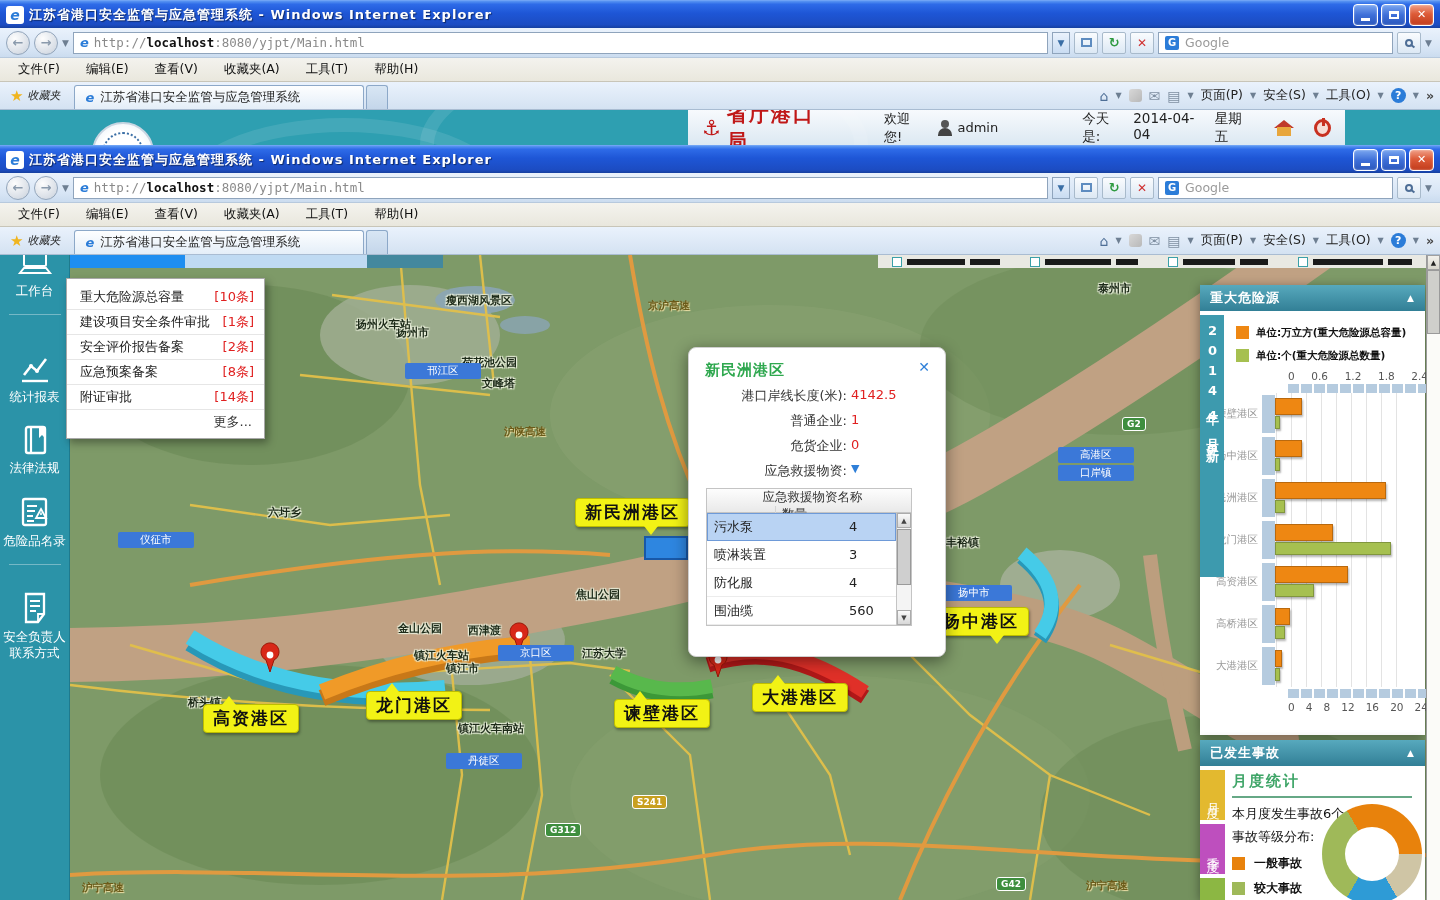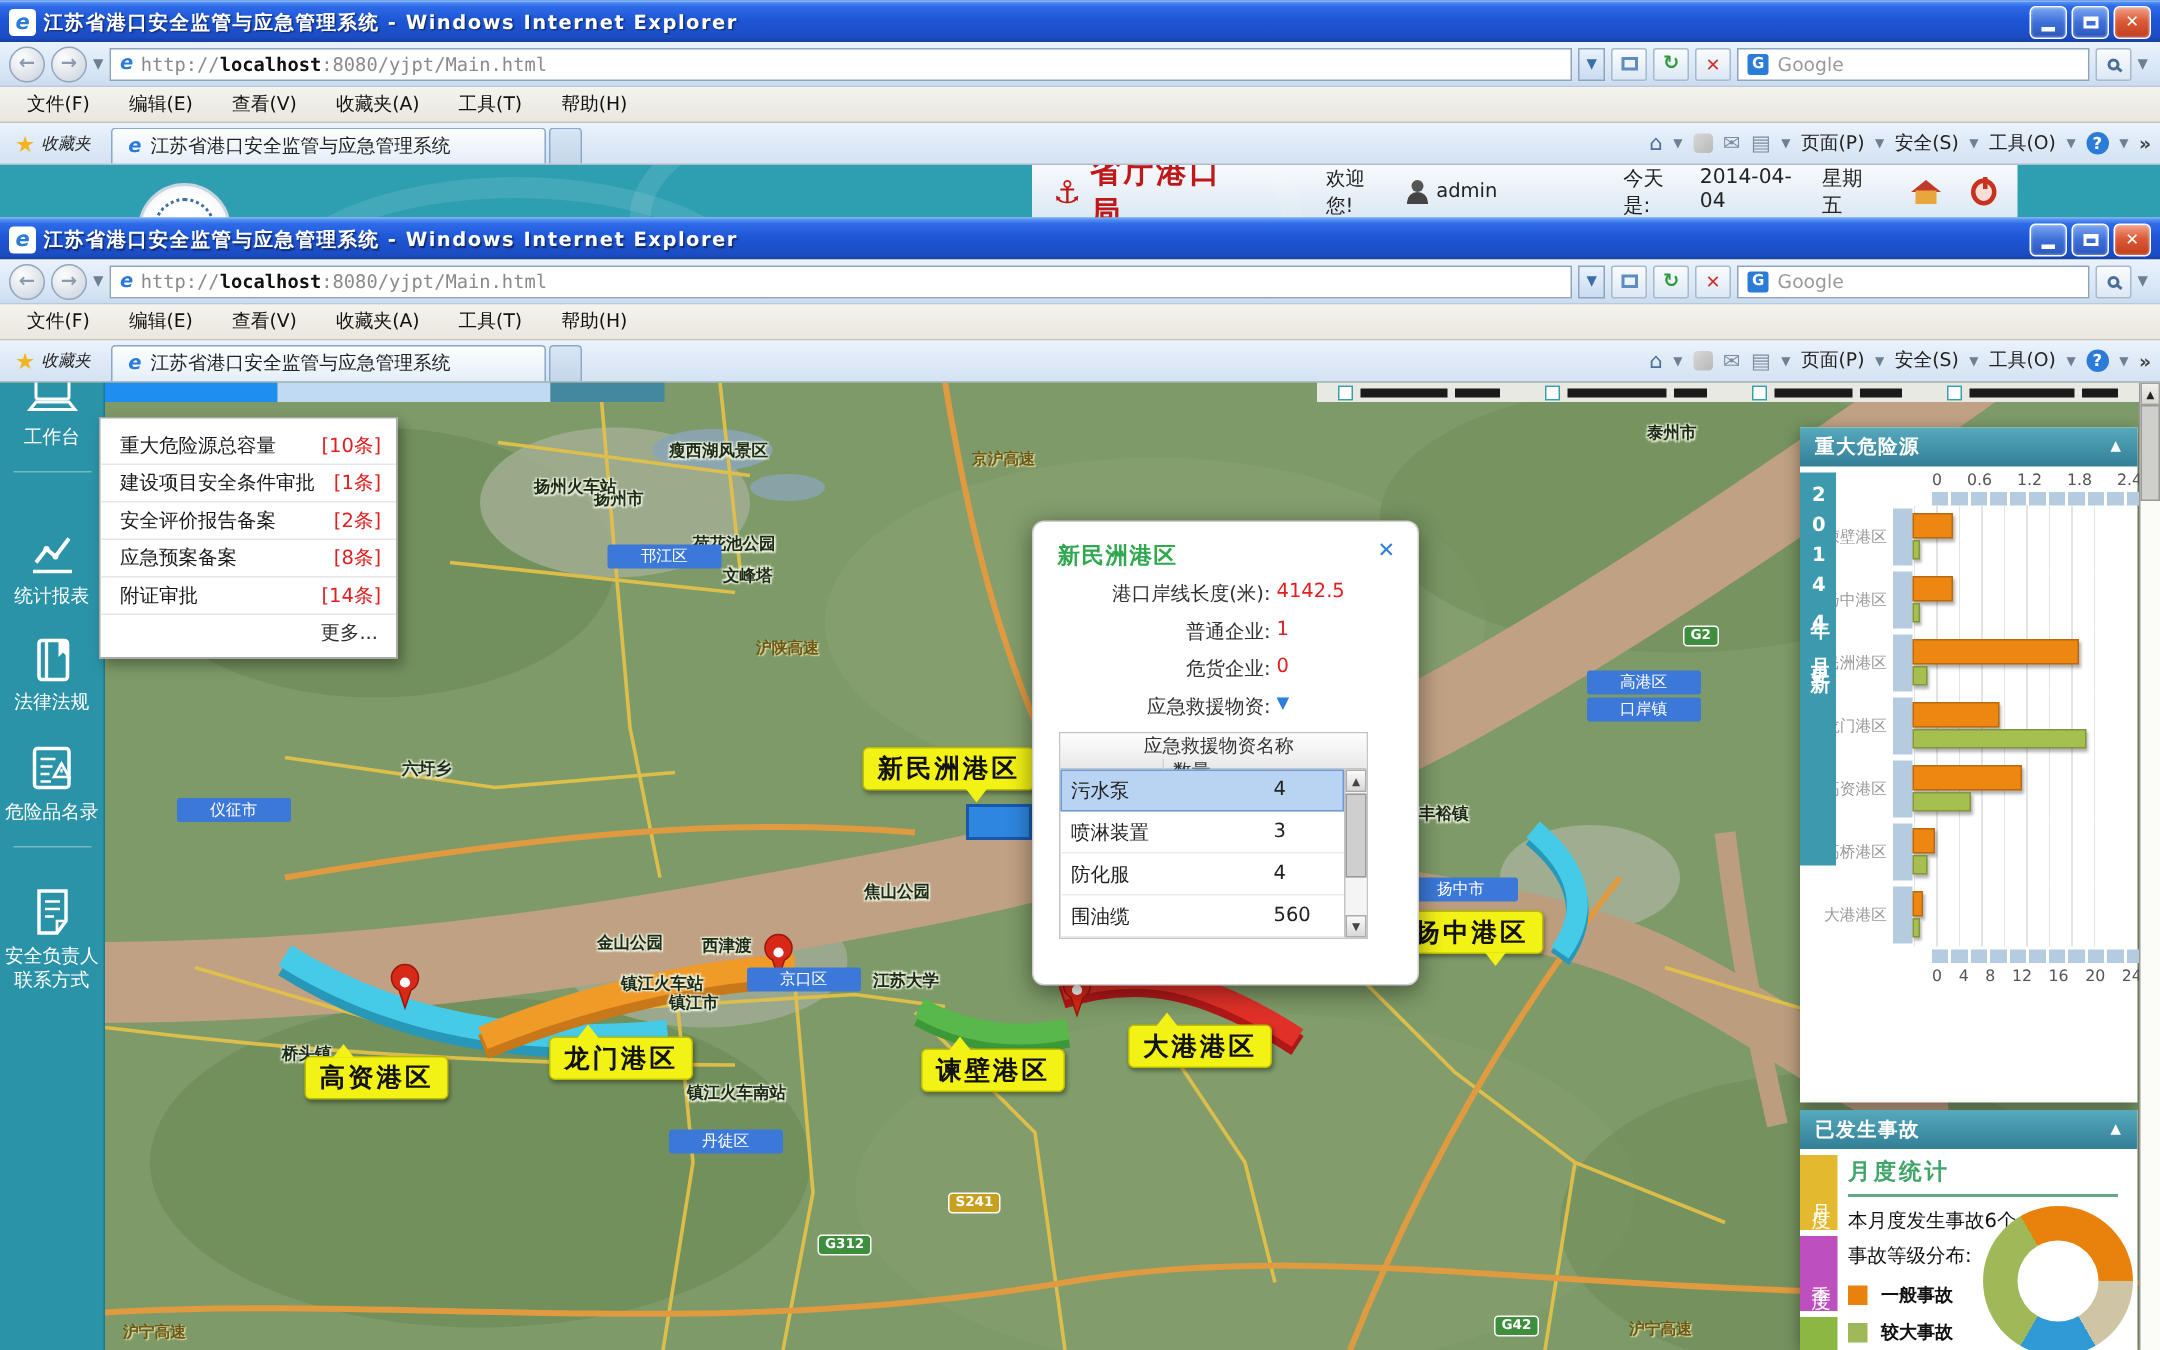--- a/index.html
+++ b/index.html
@@ -668,20 +668,30 @@
         </div>
       </div>
     </div>
 
     <div class="panel" id="hazard">
       <div class="panel-head">
         <span>重大危险源</span>
           <span class="up">▲</span>
       </div>
       <div class="hz-strip">2014年4月更新</div>
+      <div class="hz-legend">
+        <div class="hz-leg-row">
+            <span class="hz-sw" style="background: rgb(238, 135, 18);"></span>
+            <span class="hz-leg-label">单位:万立方(重大危险源总容量)</span>
+          </div>
+        <div class="hz-leg-row">
+            <span class="hz-sw" style="background: rgb(166, 192, 80);"></span>
+            <span class="hz-leg-label">单位:个(重大危险源总数量)</span>
+          </div>
+      </div>
       <div class="hz-ticks">
         <span>0</span>
         <span>0.6</span>
         <span>1.2</span>
         <span>1.8</span>
         <span>2.4</span>
       </div>
       <div class="hz-hatch"></div>
       <div>
         <div class="hz-row">

